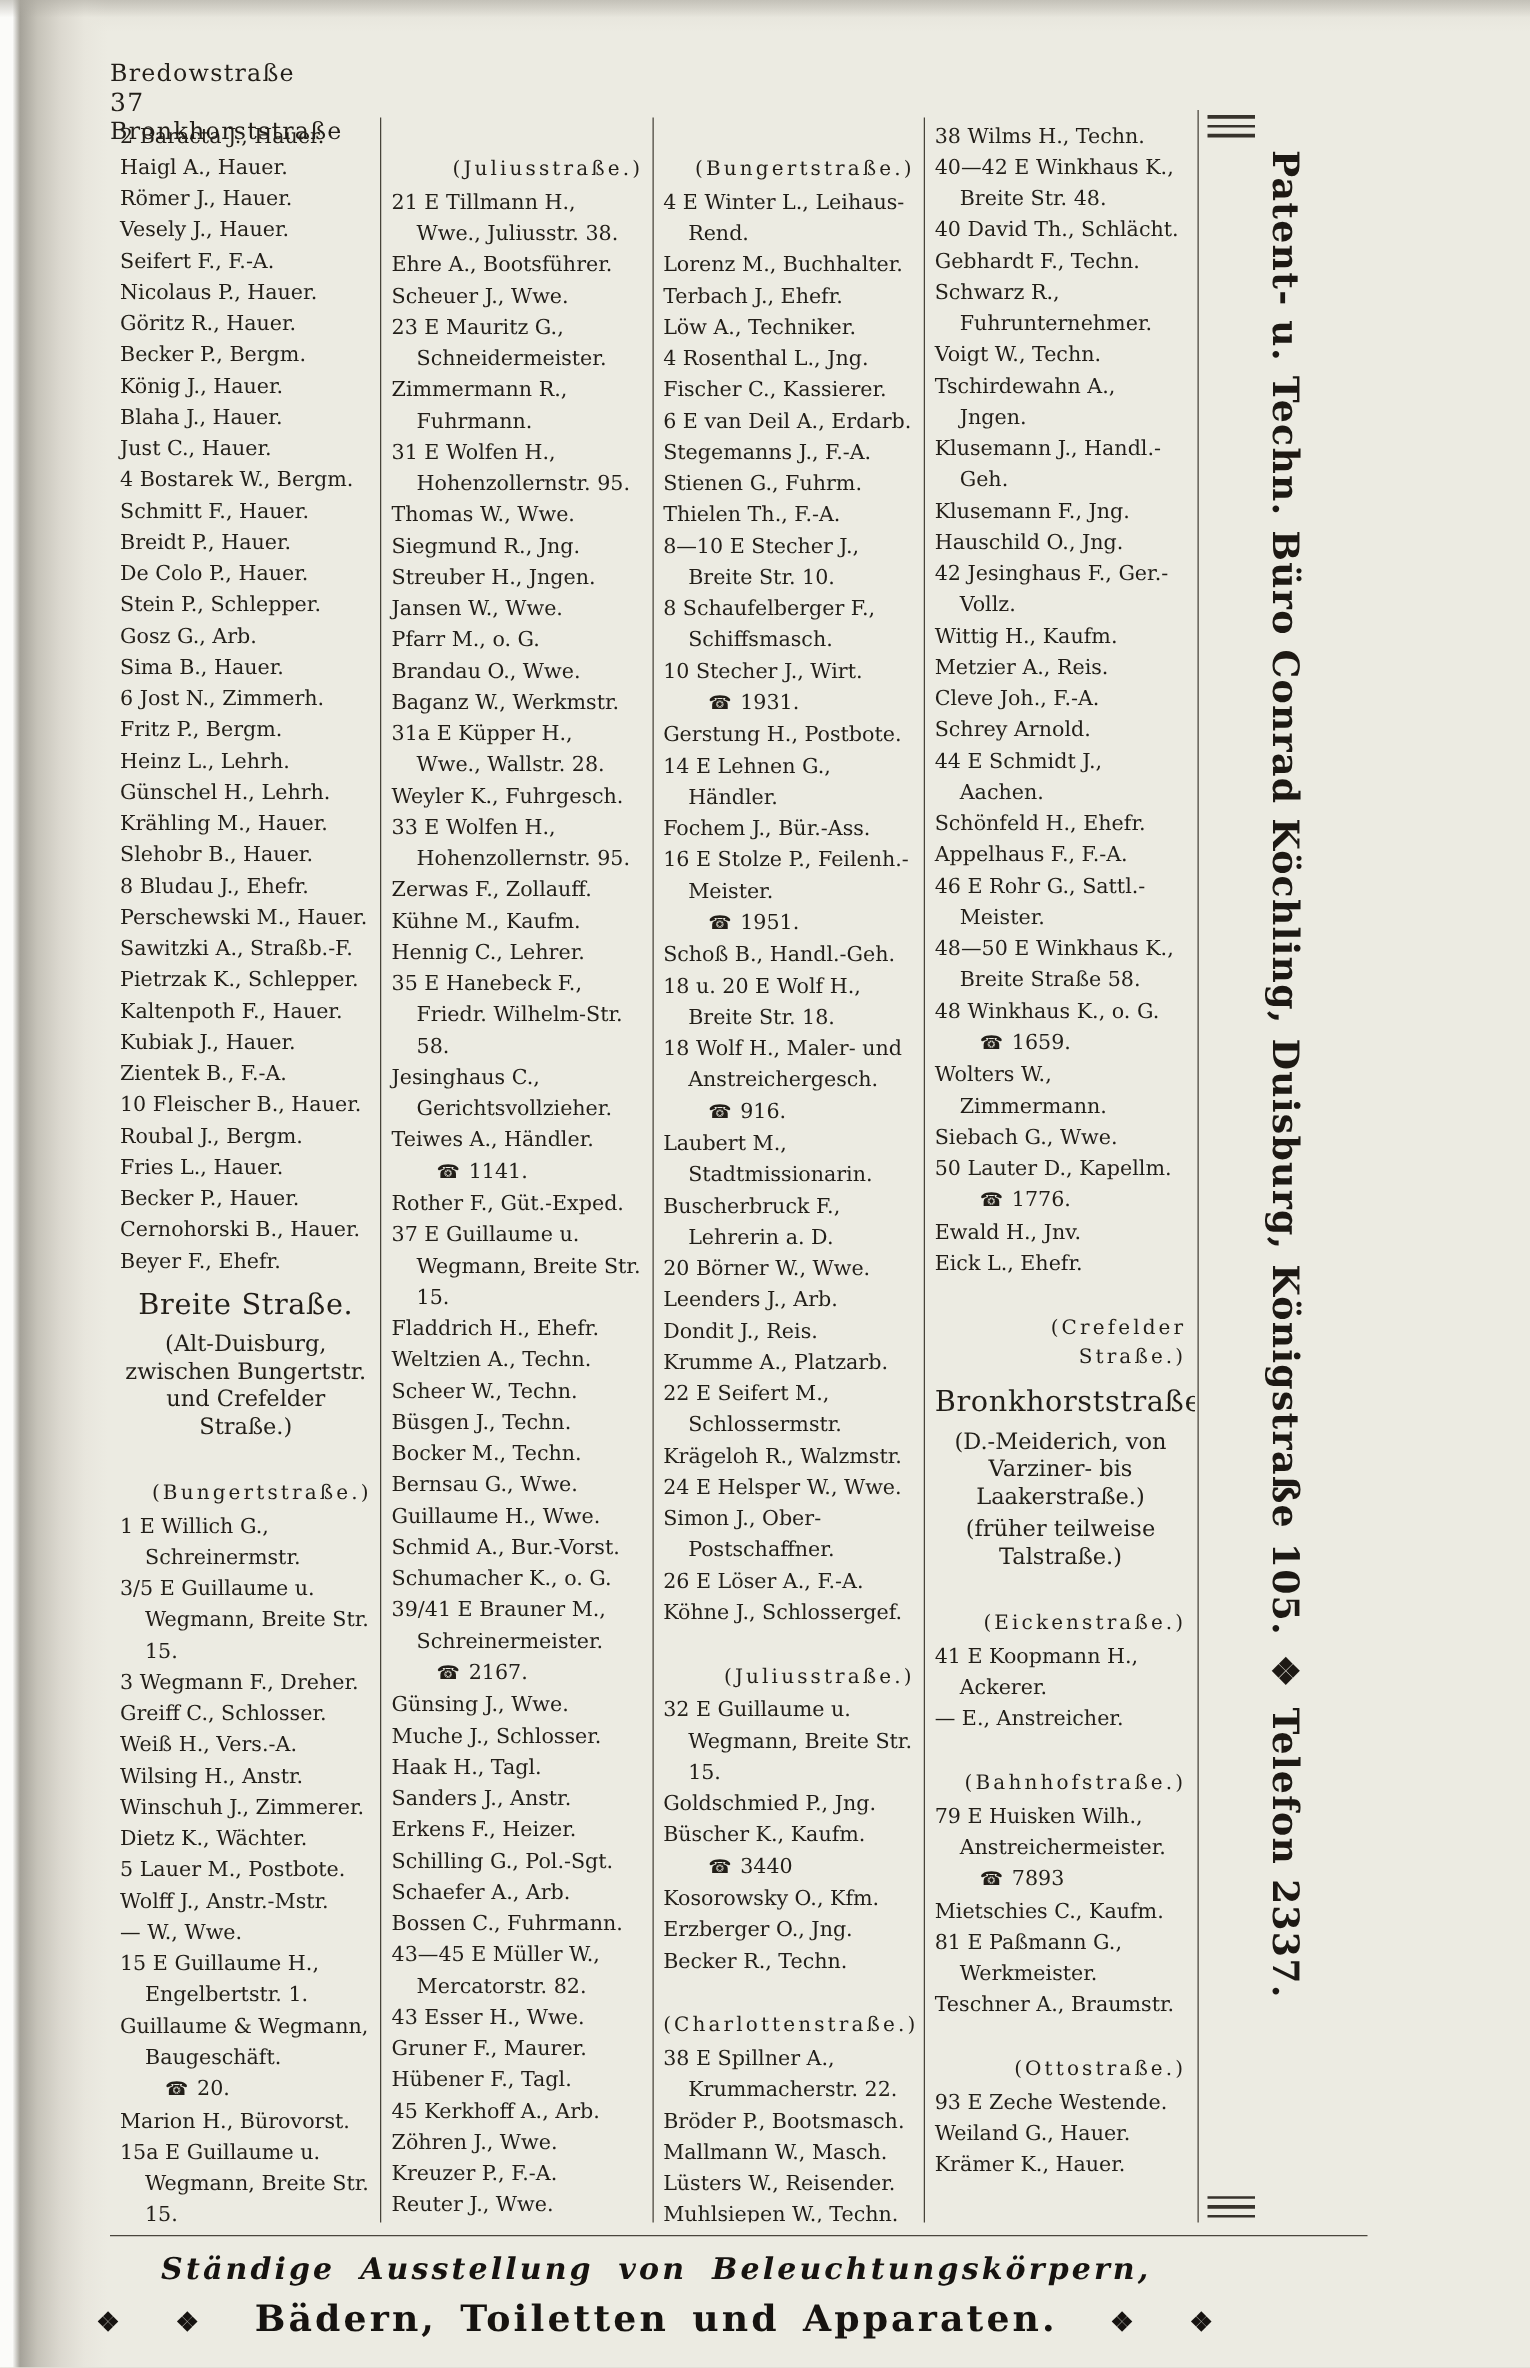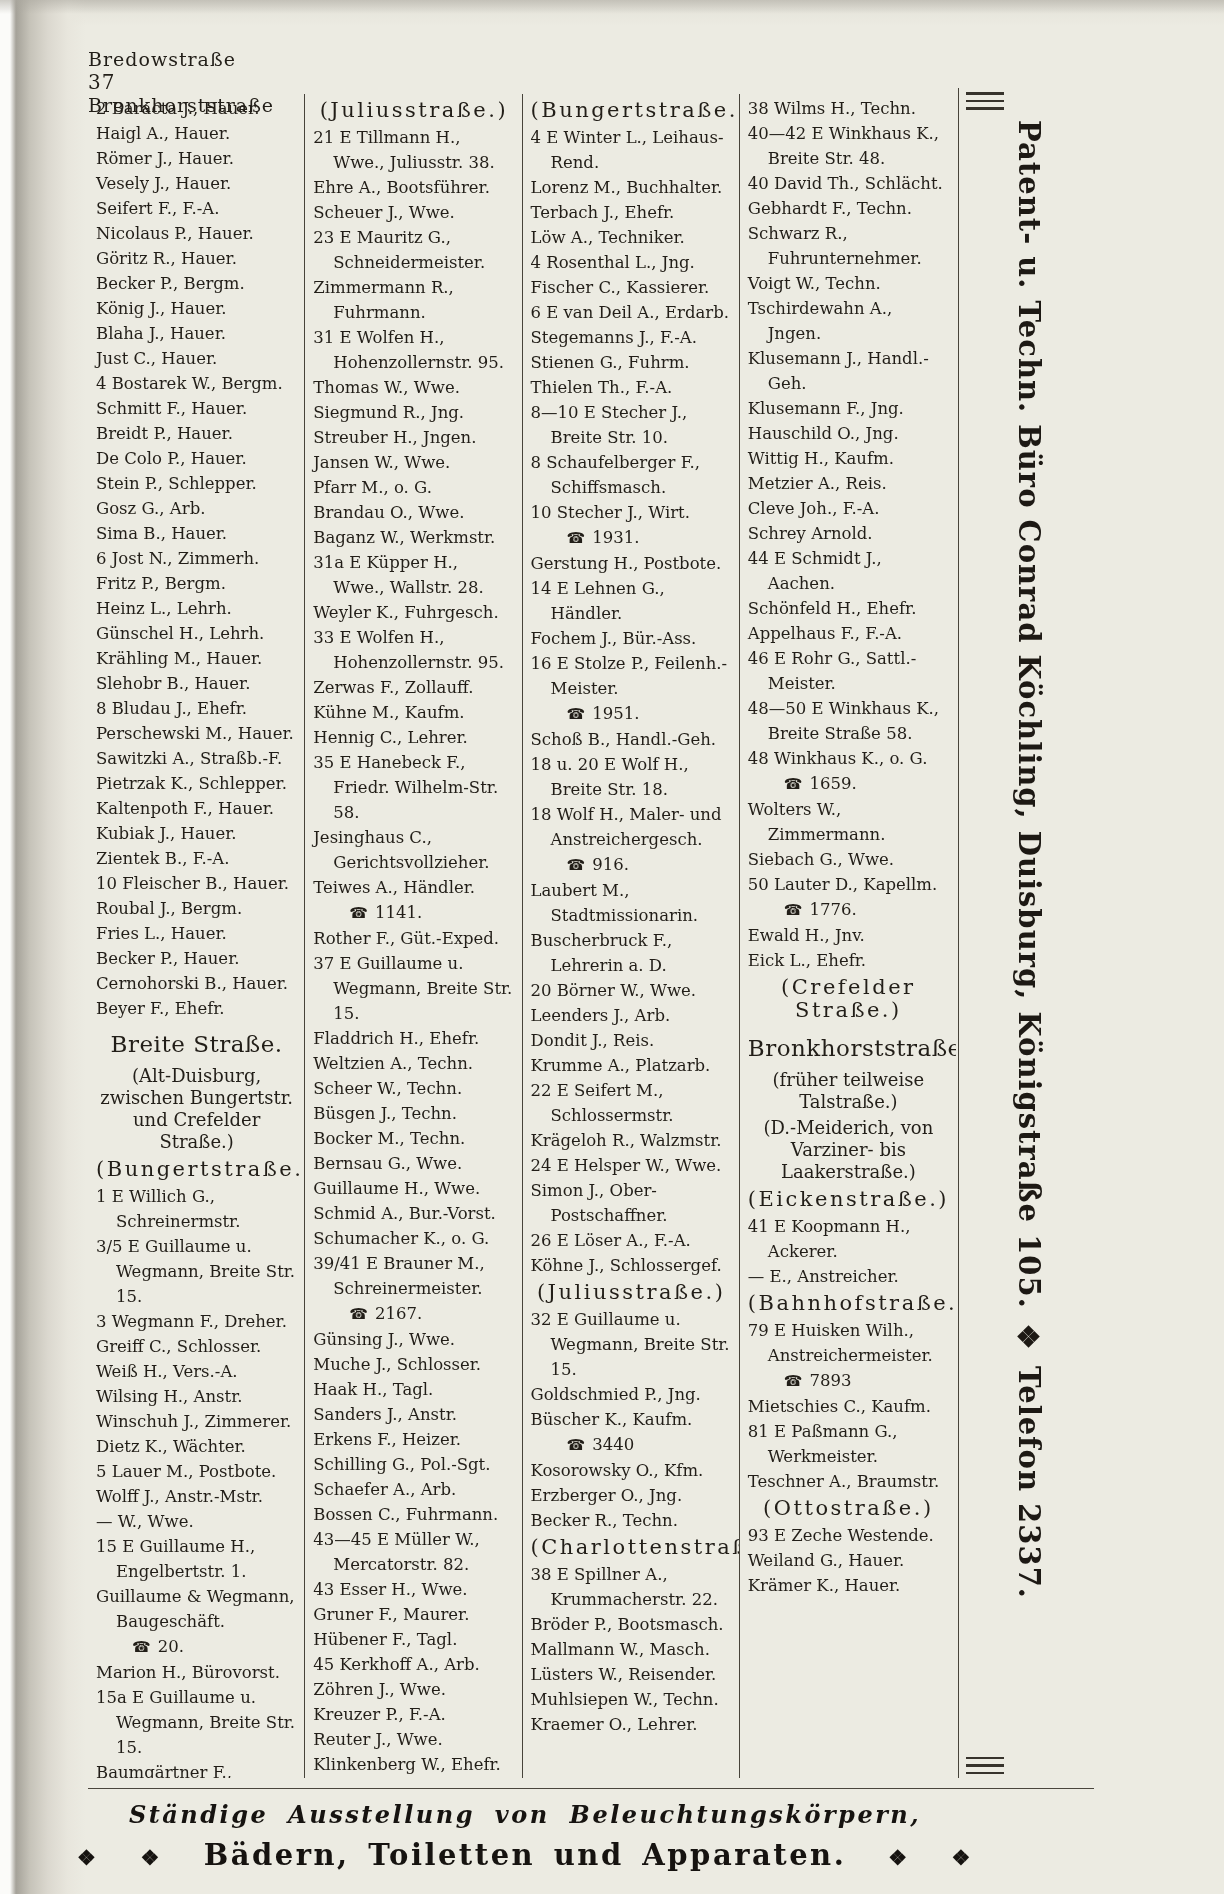--- a/index.html
+++ b/index.html
@@ -51,22 +51,22 @@
     overflow: hidden;
     border-left: 1px solid #47433a;
   }
   .col:first-child { border-left: none; }
 
   .ln {
     font-size: 16.5px; line-height: 25px;
     padding-left: 20px; text-indent: -20px;
   }
   .ln.sub {
-    text-align: center; padding: 3px 0; text-indent: 0;
-    font-size: 21px; letter-spacing: 2.5px; line-height: 23px;
+    text-align: right; padding: 3px 0; text-indent: 0;
+    font-size: 16px; letter-spacing: 2.5px; line-height: 23px; margin-top: 24px;
   }
   .ln.title {
     text-align: center; padding: 10px 0 6px; text-indent: 0;
     font-size: 23px; font-weight: normal; letter-spacing: .5px; line-height: 26px;
   }
   .ln.note {
     text-align: center; text-indent: 0; padding: 2px 0;
     font-size: 18px; line-height: 22px;
   }
   .ln.phone { padding-left: 36px; text-indent: 0; }
@@ -293,41 +293,42 @@
         <div class="ln entry">38 Wilms H., Techn.</div>
         <div class="ln entry">40—42 E Winkhaus K., Breite Str. 48.</div>
         <div class="ln entry">40 David Th., Schlächt.</div>
         <div class="ln entry">Gebhardt F., Techn.</div>
         <div class="ln entry">Schwarz R., Fuhrunternehmer.</div>
         <div class="ln entry">Voigt W., Techn.</div>
         <div class="ln entry">Tschirdewahn A., Jngen.</div>
         <div class="ln entry">Klusemann J., Handl.-Geh.</div>
         <div class="ln entry">Klusemann F., Jng.</div>
         <div class="ln entry">Hauschild O., Jng.</div>
+        <div class="ln entry">42 Jesinghaus F., Ger.-Vollz.</div>
         <div class="ln entry">Wittig H., Kaufm.</div>
         <div class="ln entry">Metzier A., Reis.</div>
         <div class="ln entry">Cleve Joh., F.-A.</div>
         <div class="ln entry">Schrey Arnold.</div>
         <div class="ln entry">44 E Schmidt J., Aachen.</div>
         <div class="ln entry">Schönfeld H., Ehefr.</div>
         <div class="ln entry">Appelhaus F., F.-A.</div>
         <div class="ln entry">46 E Rohr G., Sattl.-Meister.</div>
         <div class="ln entry">48—50 E Winkhaus K., Breite Straße 58.</div>
         <div class="ln entry">48 Winkhaus K., o. G.</div>
         <div class="ln phone"><span class="tel">☎</span>1659.</div>
         <div class="ln entry">Wolters W., Zimmermann.</div>
         <div class="ln entry">Siebach G., Wwe.</div>
         <div class="ln entry">50 Lauter D., Kapellm.</div>
         <div class="ln phone"><span class="tel">☎</span>1776.</div>
         <div class="ln entry">Ewald H., Jnv.</div>
         <div class="ln entry">Eick L., Ehefr.</div>
         <div class="ln sub">(Crefelder Straße.)</div>
         <div class="ln title">Bronkhorststraße.</div>
+        <div class="ln note">(D.-Meiderich, von Varziner- bis Laakerstraße.)</div>
         <div class="ln note">(früher teilweise Talstraße.)</div>
-        <div class="ln note">(D.-Meiderich, von Varziner- bis Laakerstraße.)</div>
         <div class="ln sub">(Eickenstraße.)</div>
         <div class="ln entry">41 E Koopmann H., Ackerer.</div>
         <div class="ln entry">— E., Anstreicher.</div>
         <div class="ln sub">(Bahnhofstraße.)</div>
         <div class="ln entry">79 E Huisken Wilh., Anstreichermeister.</div>
         <div class="ln phone"><span class="tel">☎</span>7893</div>
         <div class="ln entry">Mietschies C., Kaufm.</div>
         <div class="ln entry">81 E Paßmann G., Werkmeister.</div>
         <div class="ln entry">Teschner A., Braumstr.</div>
         <div class="ln sub">(Ottostraße.)</div>

